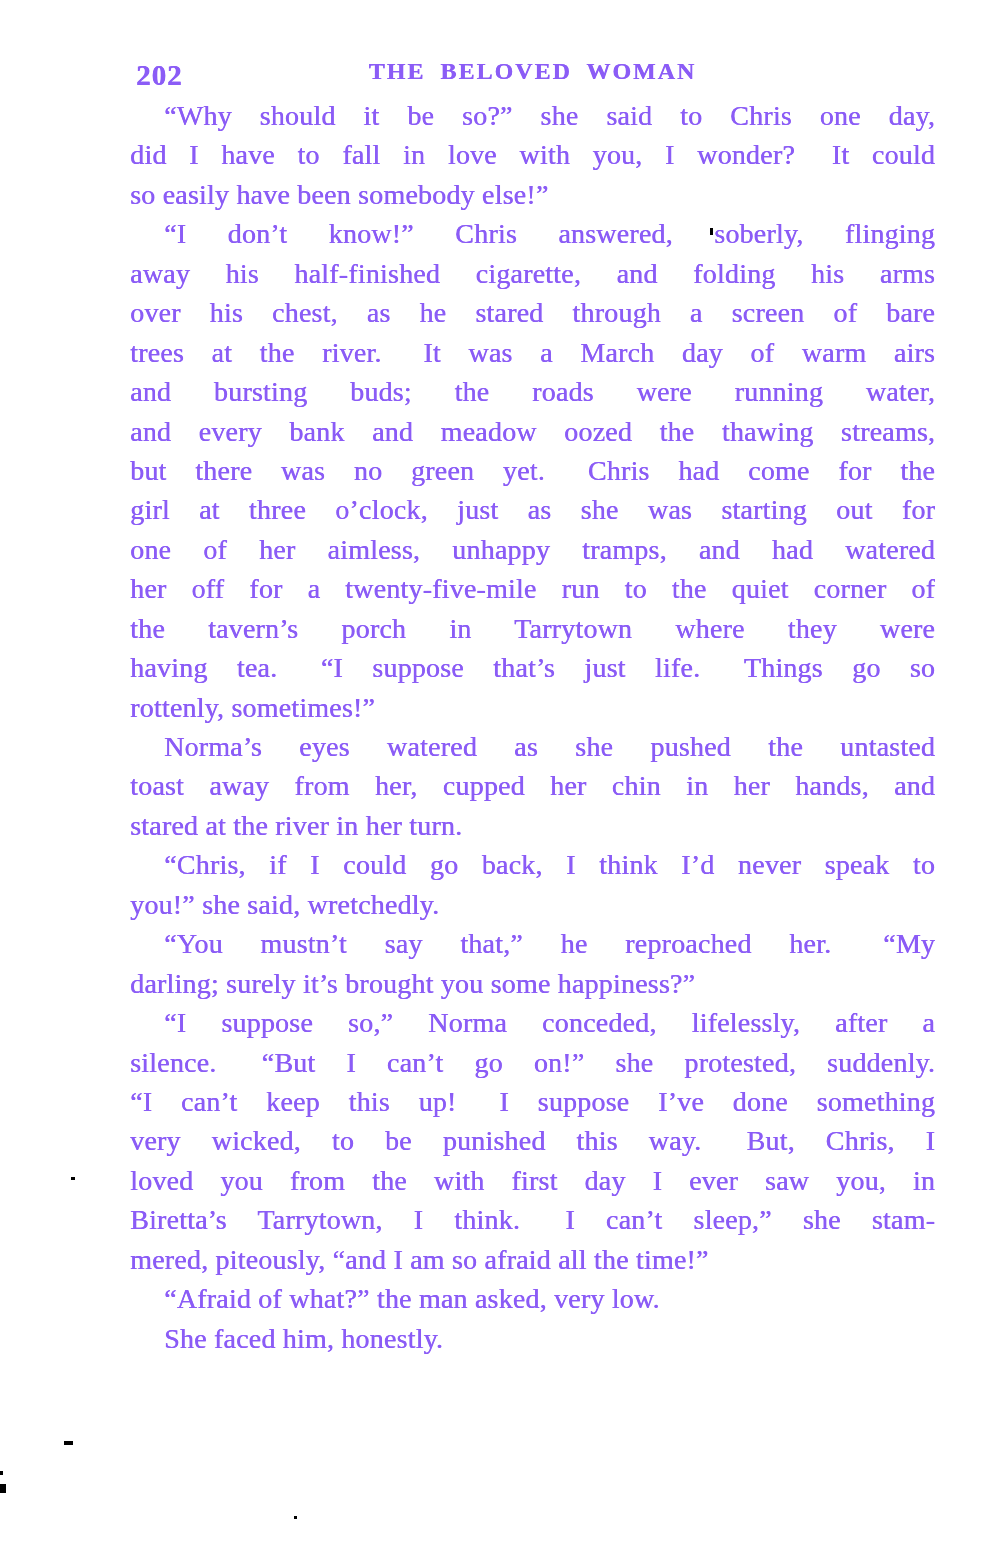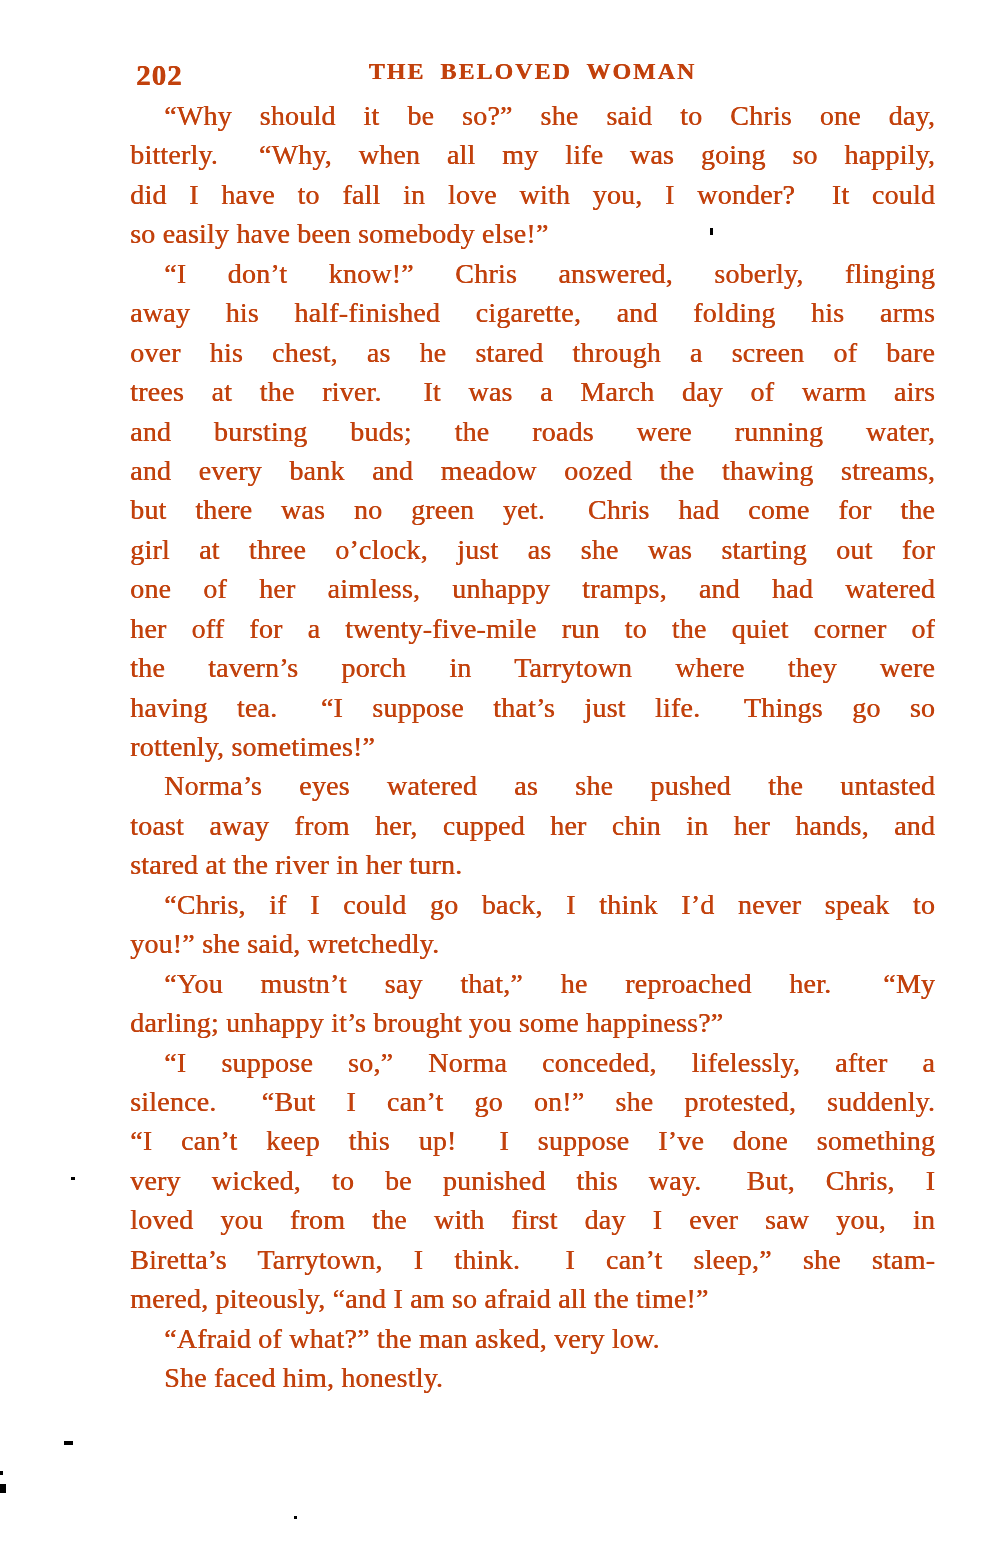--- a/index.html
+++ b/index.html
@@ -1,20 +1,20 @@
 <!DOCTYPE html>
 <html><head>
 <meta charset="utf-8">
 <style>
   html,body { margin:0; padding:0; }
   .page {
     position:relative;
     width:1000px; height:1552px;
     background:#ffffff;
-    color:#c2410c;
+    color:#8b5cf6;
     font-family:"Liberation Serif", serif;
     overflow:hidden;
   }
   .column {
     position:absolute;
     left:130px; top:58px;
     width:805px;
   }
   .running-head {
     position:relative;
@@ -60,21 +60,20 @@
 
 <div class="page">
   <div class="column">
     <div class="running-head">
       <span class="pageno">202</span>
       <div class="title">THE BELOVED WOMAN</div>
     </div>
     <div class="body-text">
         <div class="para">
           <div class="line first">“Why should it be so?” she said to Chris one day,</div>
-          <div class="line">bitterly.  “Why, when all my life was going so happily,</div>
           <div class="line">did I have to fall in love with you, I wonder?  It could</div>
           <div class="line last">so easily have been somebody else!”</div>
         </div>
         <div class="para">
           <div class="line first">“I don’t know!” Chris answered, soberly, flinging</div>
           <div class="line">away his half-finished cigarette, and folding his arms</div>
           <div class="line">over his chest, as he stared through a screen of bare</div>
           <div class="line">trees at the river.  It was a March day of warm airs</div>
           <div class="line">and bursting buds; the roads were running water,</div>
           <div class="line">and every bank and meadow oozed the thawing streams,</div>
@@ -90,21 +89,21 @@
           <div class="line first">Norma’s eyes watered as she pushed the untasted</div>
           <div class="line">toast away from her, cupped her chin in her hands, and</div>
           <div class="line last">stared at the river in her turn.</div>
         </div>
         <div class="para">
           <div class="line first">“Chris, if I could go back, I think I’d never speak to</div>
           <div class="line last">you!” she said, wretchedly.</div>
         </div>
         <div class="para">
           <div class="line first">“You mustn’t say that,” he reproached her.  “My</div>
-          <div class="line last">darling; unhappy it’s brought you some happiness?”</div>
+          <div class="line last">darling; surely it’s brought you some happiness?”</div>
         </div>
         <div class="para">
           <div class="line first">“I suppose so,” Norma conceded, lifelessly, after a</div>
           <div class="line">silence.  “But I can’t go on!” she protested, suddenly.</div>
           <div class="line">“I can’t keep this up!  I suppose I’ve done something</div>
           <div class="line">very wicked, to be punished this way.  But, Chris, I</div>
           <div class="line">loved you from the with first day I ever saw you, in</div>
           <div class="line">Biretta’s Tarrytown, I think.  I can’t sleep,” she stam-</div>
           <div class="line last">mered, piteously, “and I am so afraid all the time!”</div>
         </div>

